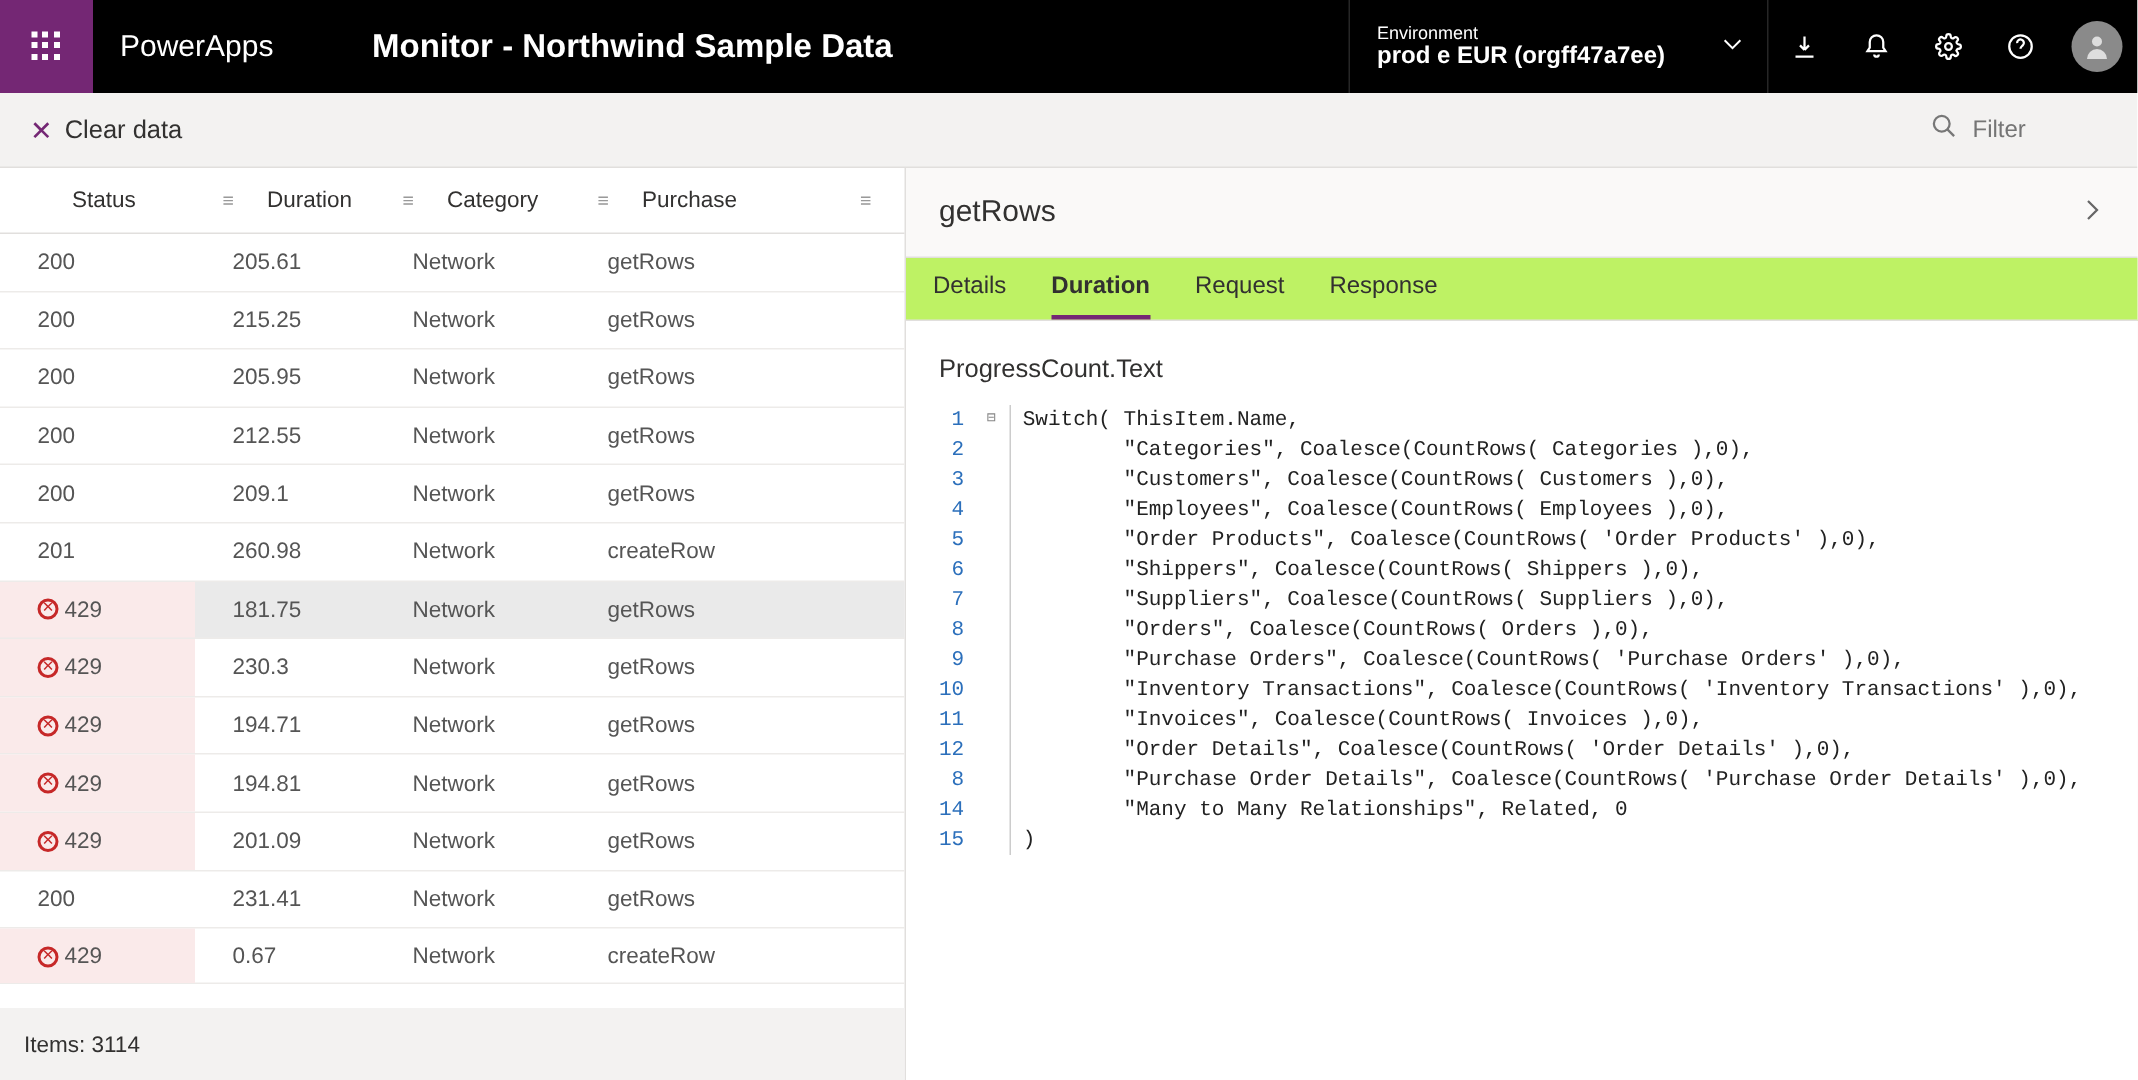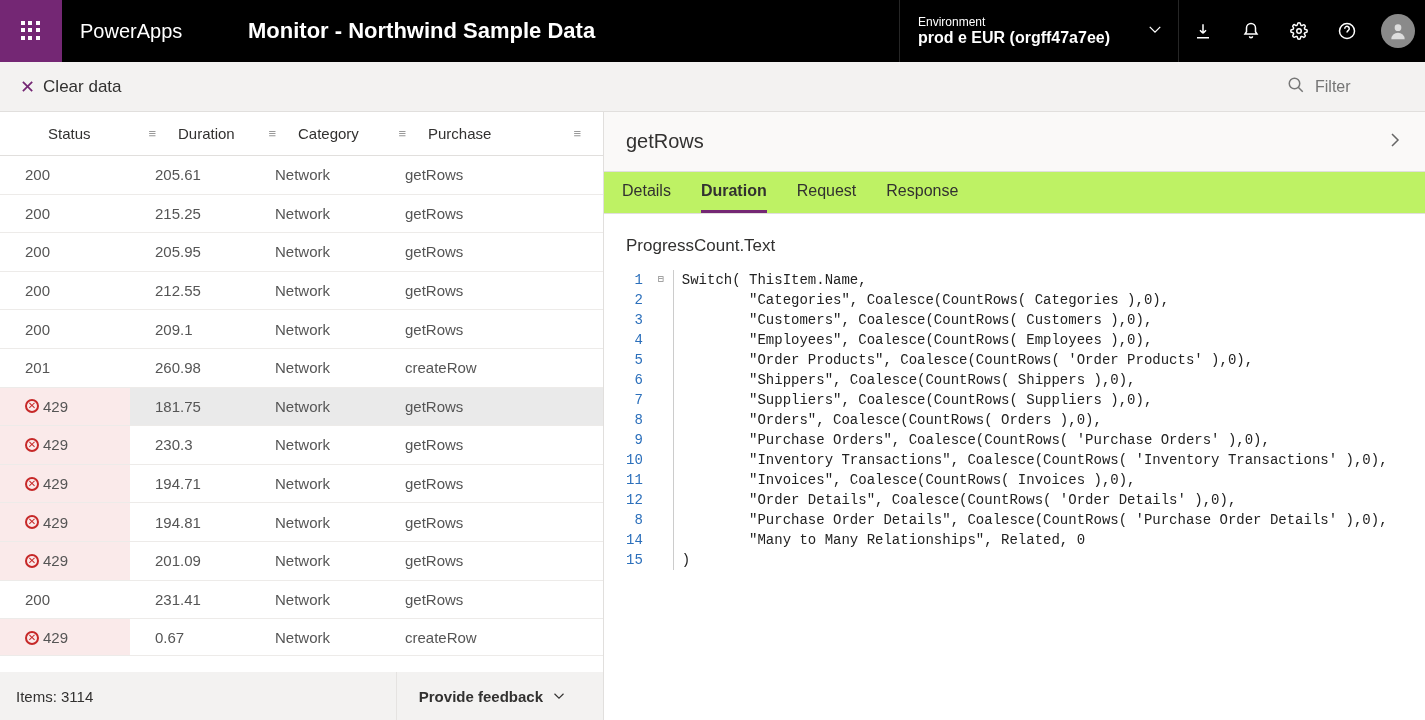--- a/index.html
+++ b/index.html
@@ -532,26 +532,20 @@
           <div class="cell c-operation">createRow</div>
         </div>
       </div>
 
     <div class="hscroll">
       <div class="hscroll-inner"></div>
     </div>
 
     <div class="table-footer">
       <span>Items: 3114</span>
-      <div class="feedback">
-        <span>Provide feedback</span>
-        <svg width="12" height="12" viewBox="0 0 16 16" fill="none" stroke="#323130" stroke-width="1.5">
-            <path d="M2 5l6 6 6-6"></path>
-          </svg>
-      </div>
     </div>
   </div>
 
   <div class="detail-pane">
 
     <div class="detail-header">
       <span class="detail-title">getRows</span>
       <span class="chev-right">
         <svg width="16" height="16" viewBox="0 0 16 16" fill="none" stroke="#666" stroke-width="1.5">
             <path d="M5 2l6 6-6 6"></path>

